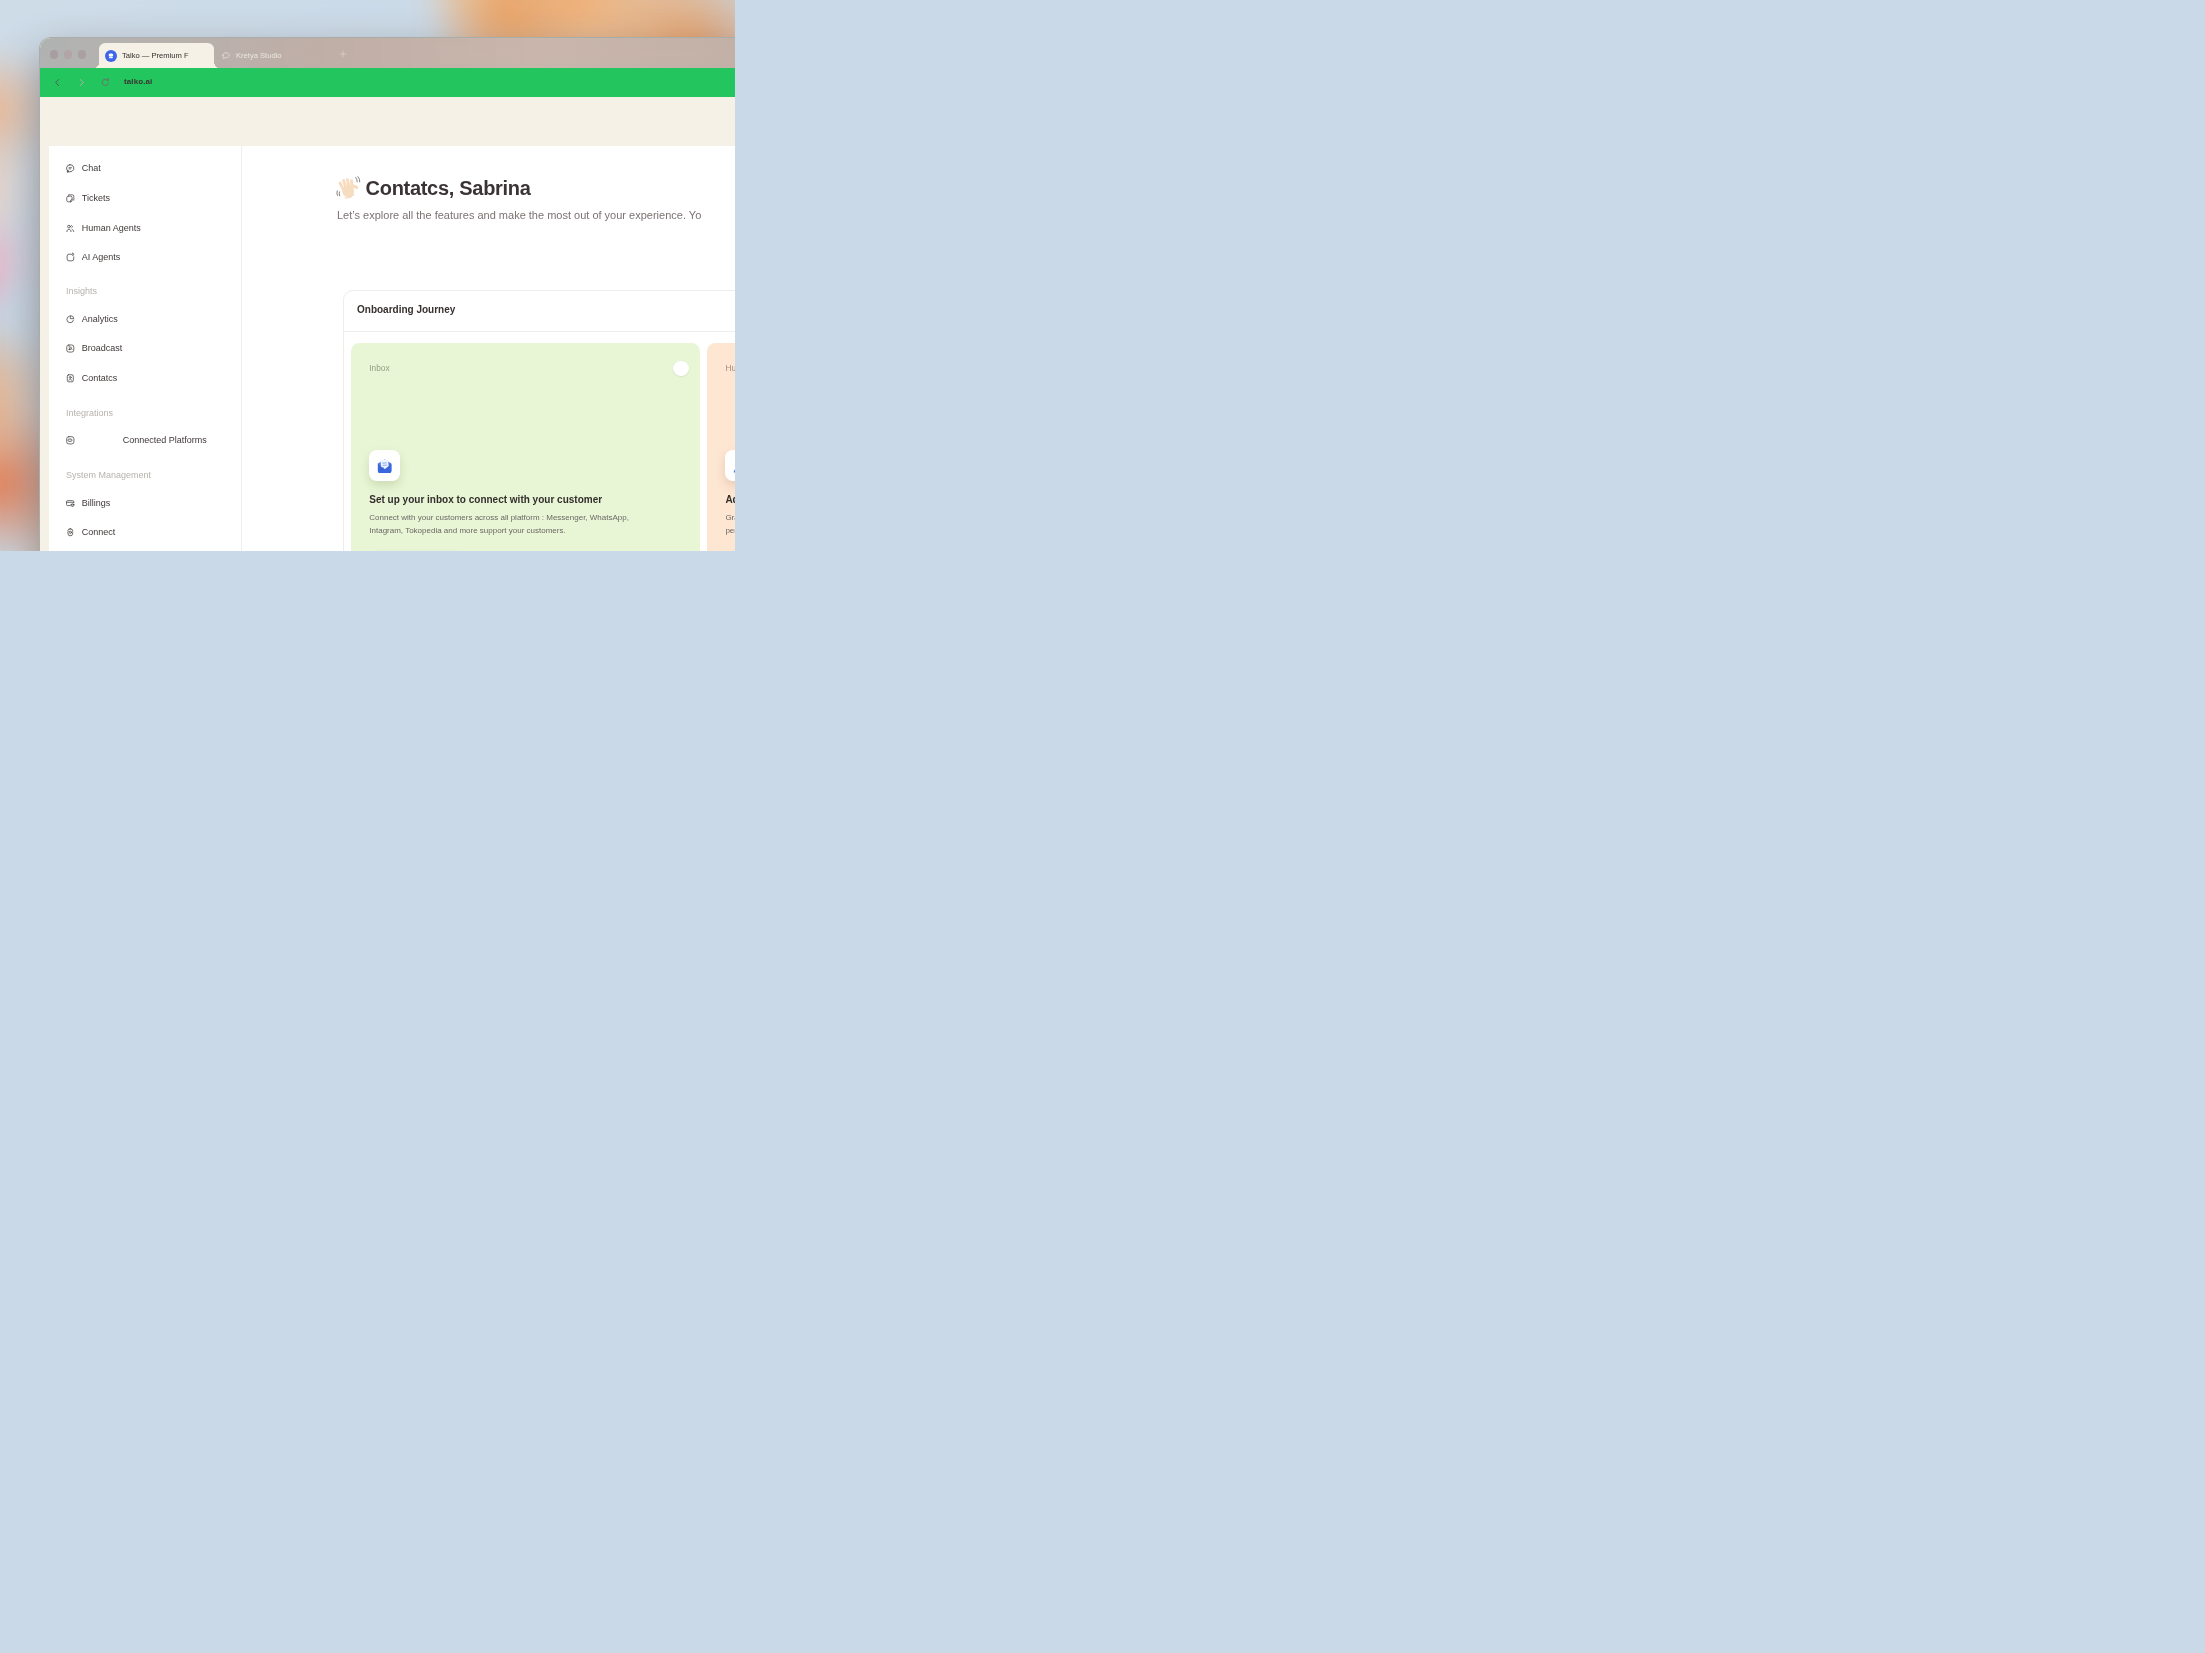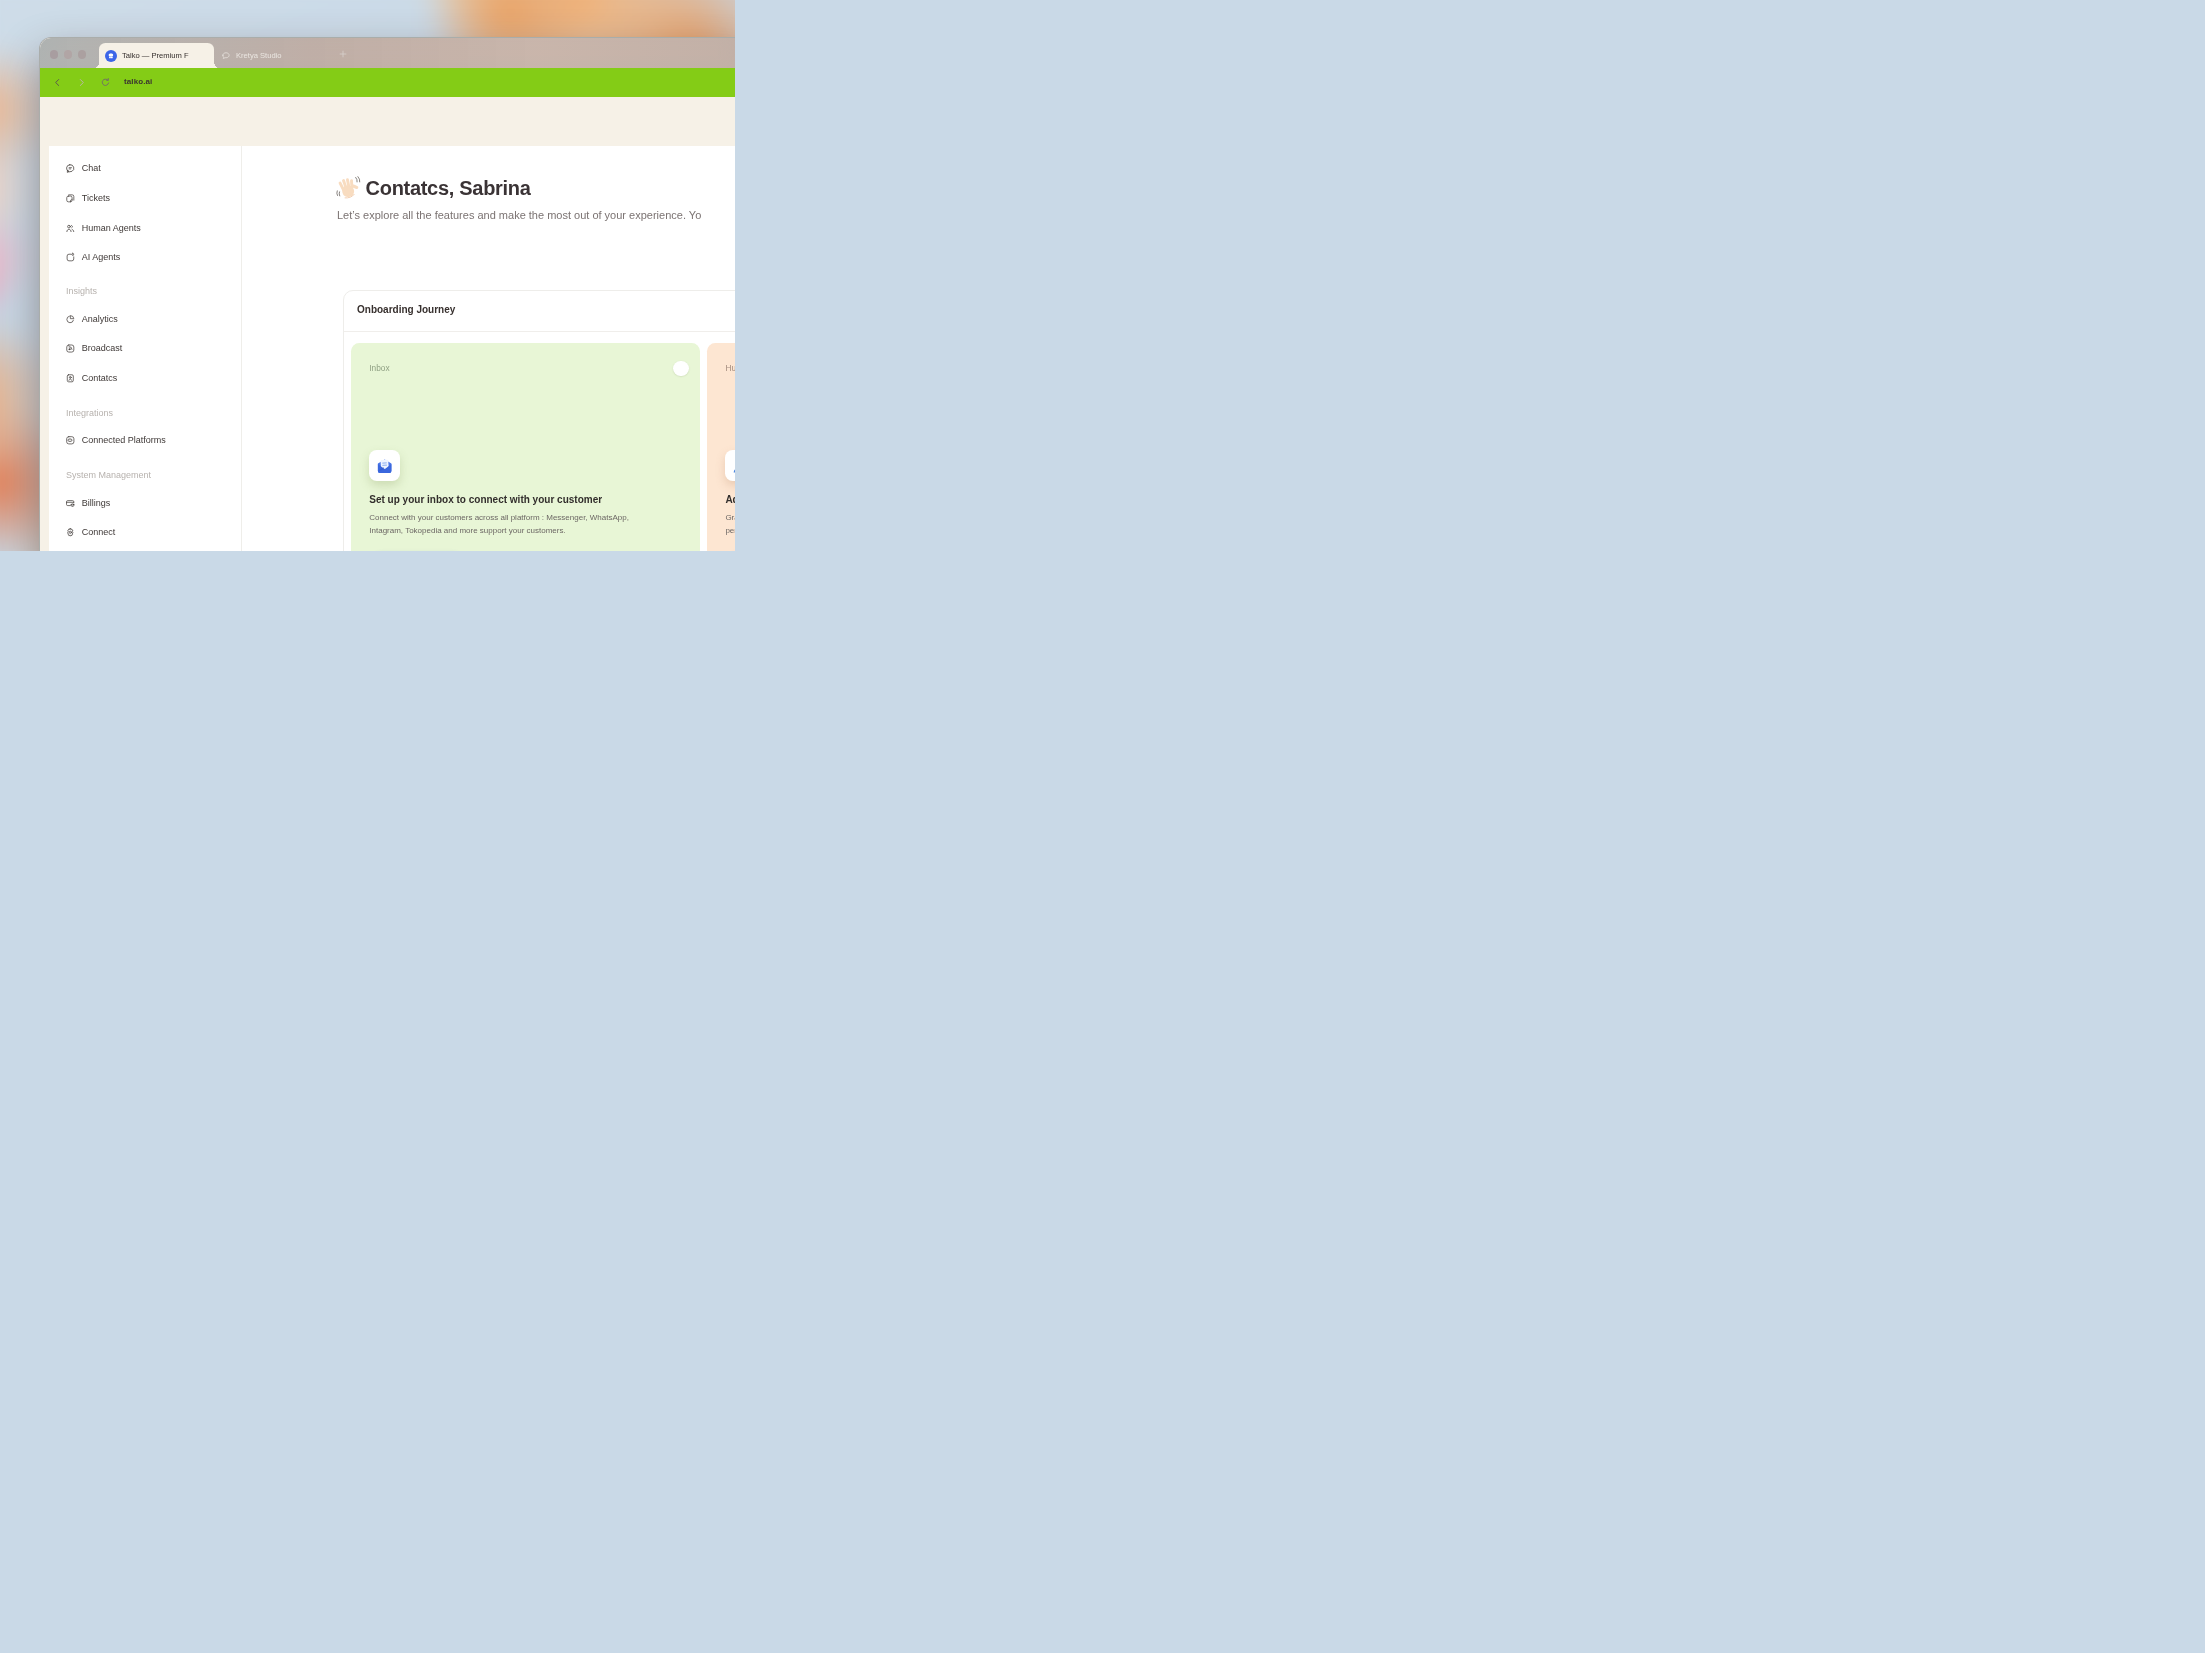--- a/index.html
+++ b/index.html
@@ -61,21 +61,21 @@
   .tab-title-fade{position:absolute;right:0;top:0;bottom:0;width:19.3px;
     background:linear-gradient(90deg, rgba(246,241,231,0), #f6f1e7 85%);}
   .tab-inactive{
     position:absolute;left:181px;top:4.6px;height:26px;display:flex;align-items:center;
     color:#eae5e1;font-size:7.6px;font-weight:400;
   }
   .tab-inactive .bubble{margin-right:5px;display:flex;}
   .newtab{position:absolute;left:298px;top:11px;width:10px;height:10px;display:flex;}
   
   .urlrow{
-    position:absolute;left:0;top:30px;right:0;height:28.5px;background:#84cc16;
+    position:absolute;left:0;top:30px;right:0;height:28.5px;background:#22c55e;
     border-bottom:0.7px solid #e6dfd2;
   }
   .nav-ic{position:absolute;top:8.7px;width:11px;height:11px;display:flex;}
   .ic-back{left:12px;} .ic-fwd{left:36px;} .ic-reload{left:60px;}
   .url-text{position:absolute;left:84px;top:9.2px;font-size:8px;font-weight:700;color:#3b3530;letter-spacing:0.1px;}
   
   .appheader{position:absolute;left:0;top:59px;right:0;height:49px;background:#f6f1e7;}
   .logo{position:absolute;left:25px;top:75px;width:19.3px;height:19.3px;border-radius:50%;background:#554e4b;
     display:flex;align-items:center;justify-content:center;}
   .brand{position:absolute;left:51px;top:78px;font-size:12.4px;font-weight:600;color:#494241;letter-spacing:0.1px;}
@@ -266,21 +266,21 @@
         <rect x="5.2" y="4" width="13.6" height="16" rx="3"></rect>
         <circle cx="12" cy="10" r="2.1"></circle>
         <path d="M8.8 16.6c.5-1.8 1.7-2.7 3.2-2.7s2.7.9 3.2 2.7"></path>
       </svg>
     </span>
     <span class="slabel">Contatcs</span>
   </div>
 
   <div class="ssection" style="top:368px;">Integrations</div>
 
-  <div class="srow" style="top:393px;">
+  <div class="srow" style="top:393px;gap:41px;">
     <span class="sic">
       <svg width="10.6" height="10.6" viewBox="0 0 24 24" fill="none" stroke="#46403d" stroke-width="1.7" stroke-linecap="round" stroke-linejoin="round">
         <rect x="3.8" y="3.8" width="16.4" height="16.4" rx="4.8"></rect>
         <path d="M11.6 9.2h1.6a2.6 2.6 0 0 1 0 5.2h-1.6"></path>
         <path d="M12.4 14.4h-1.6a2.6 2.6 0 0 1 0-5.2h1.6" transform="translate(-1.4 0)"></path>
       </svg>
     </span>
     <span class="slabel">Connected Platforms</span>
   </div>
 

